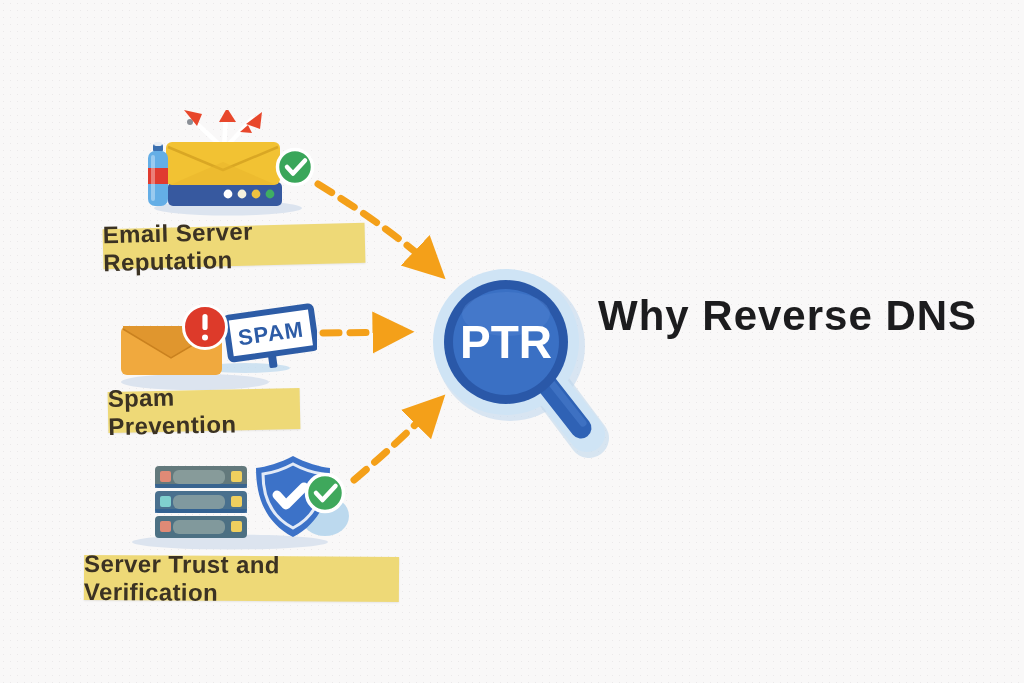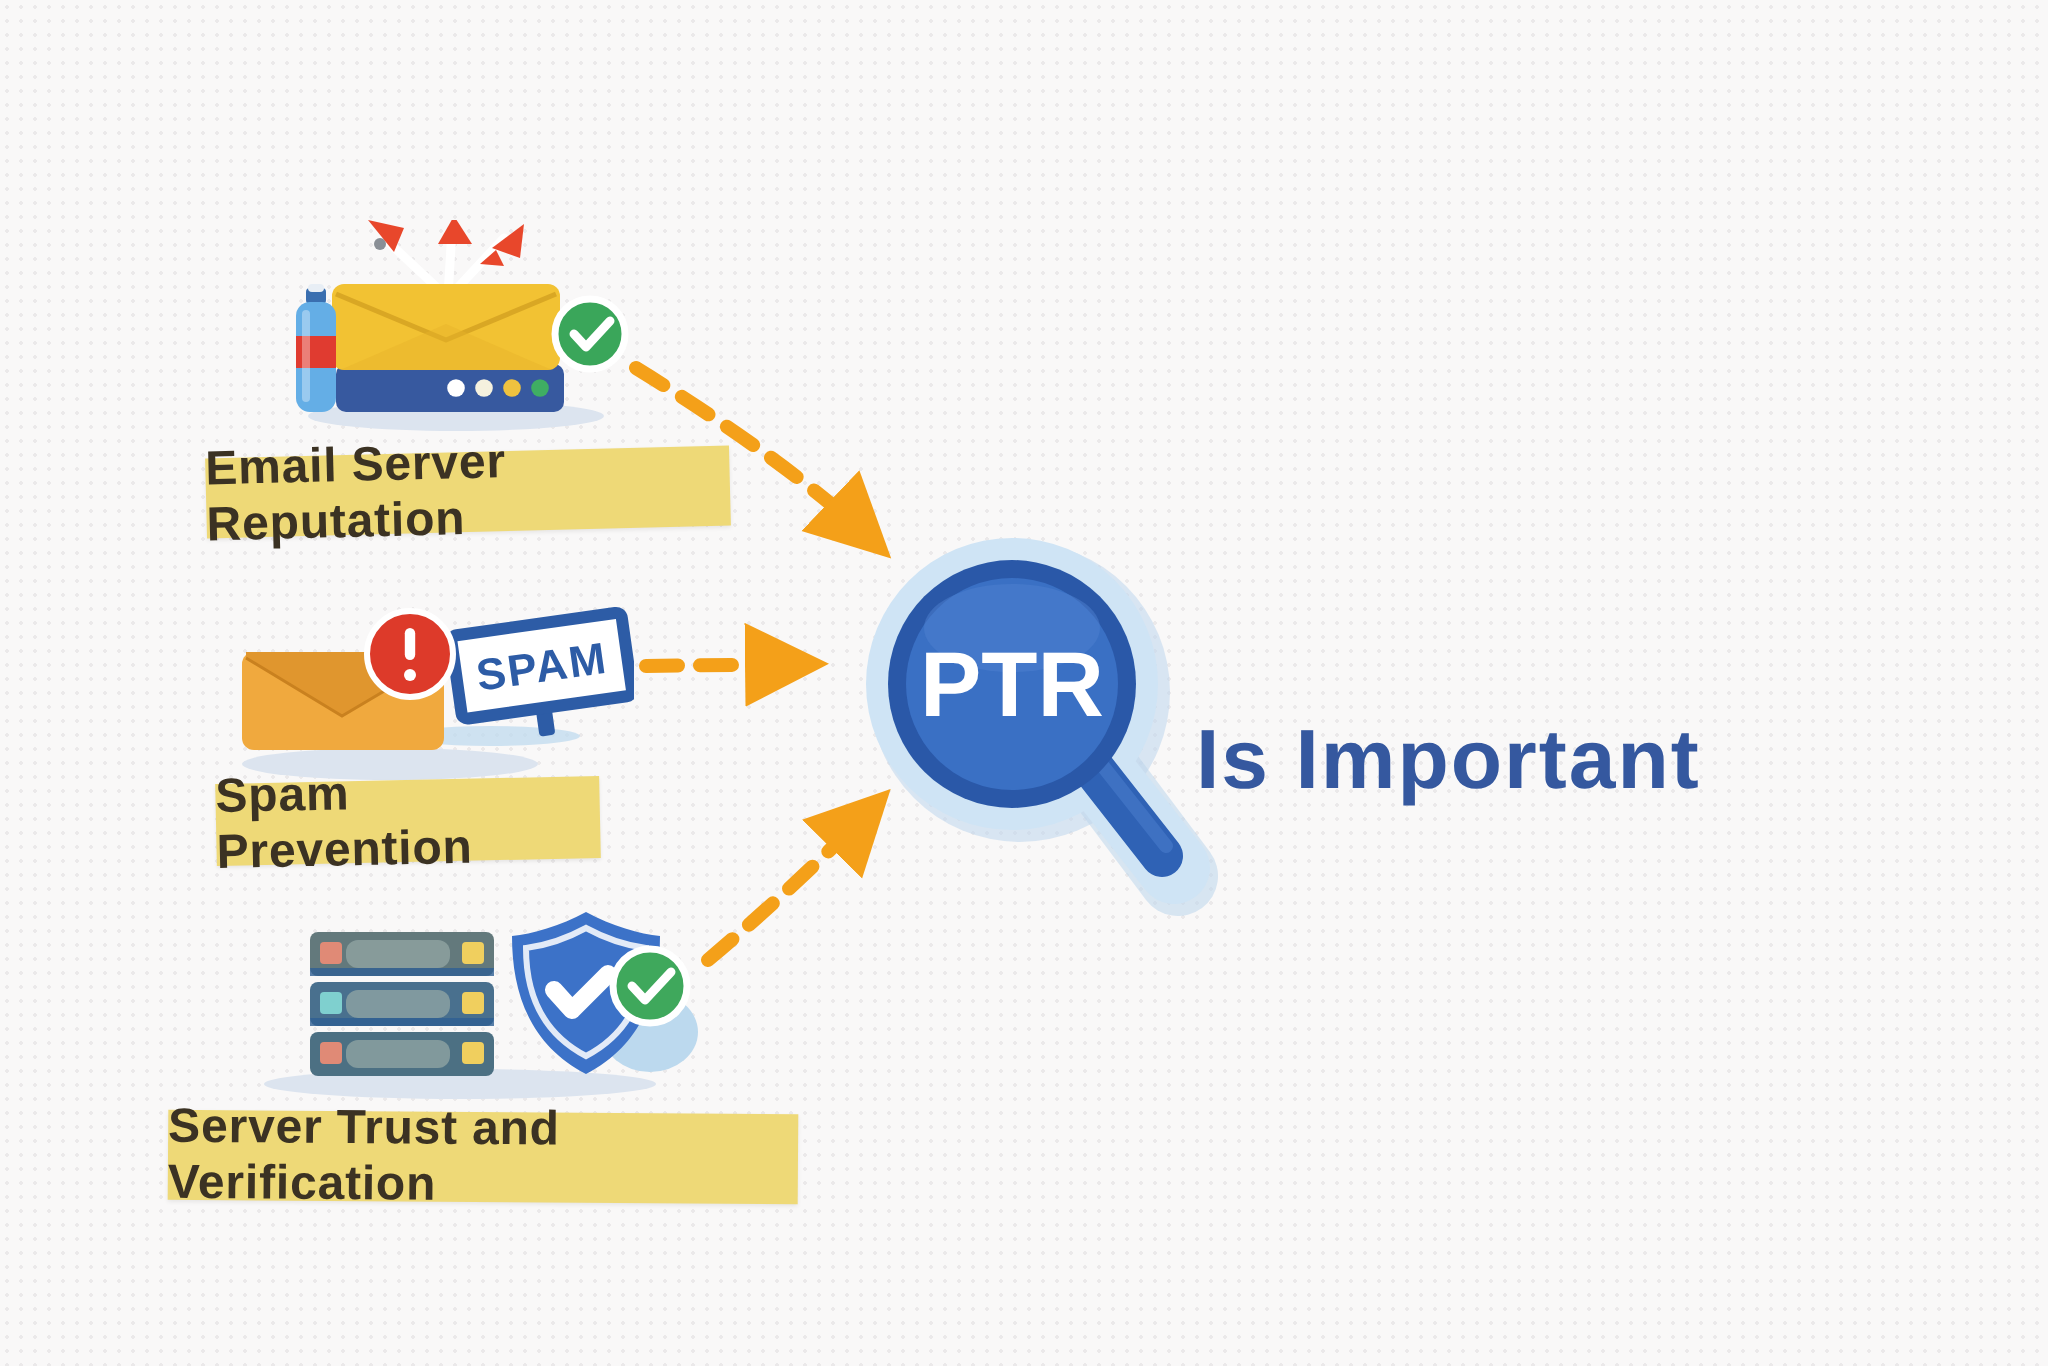--- a/index.html
+++ b/index.html
@@ -181,15 +181,15 @@
     <path d="M124,118 L158,161" stroke="#4d80d0" stroke-width="7" stroke-linecap="round" opacity="0.5"></path>
 
     <g>
       <circle cx="81" cy="80" r="62" fill="#2a58a8"></circle>
       <circle cx="81" cy="80" r="53" fill="#3a70c4"></circle>
       <ellipse cx="81" cy="52" rx="44" ry="22" fill="#4d80d0" opacity="0.5"></ellipse>
     </g>
     <text x="81" y="96" text-anchor="middle" font-size="46" font-weight="bold" fill="#ffffff">PTR</text>
   </svg>
 
-  <div class="title-line2">Is Important</div>
+  <div class="title-line1">Why Reverse DNS</div>
 
 </div>
 
 </body></html>

